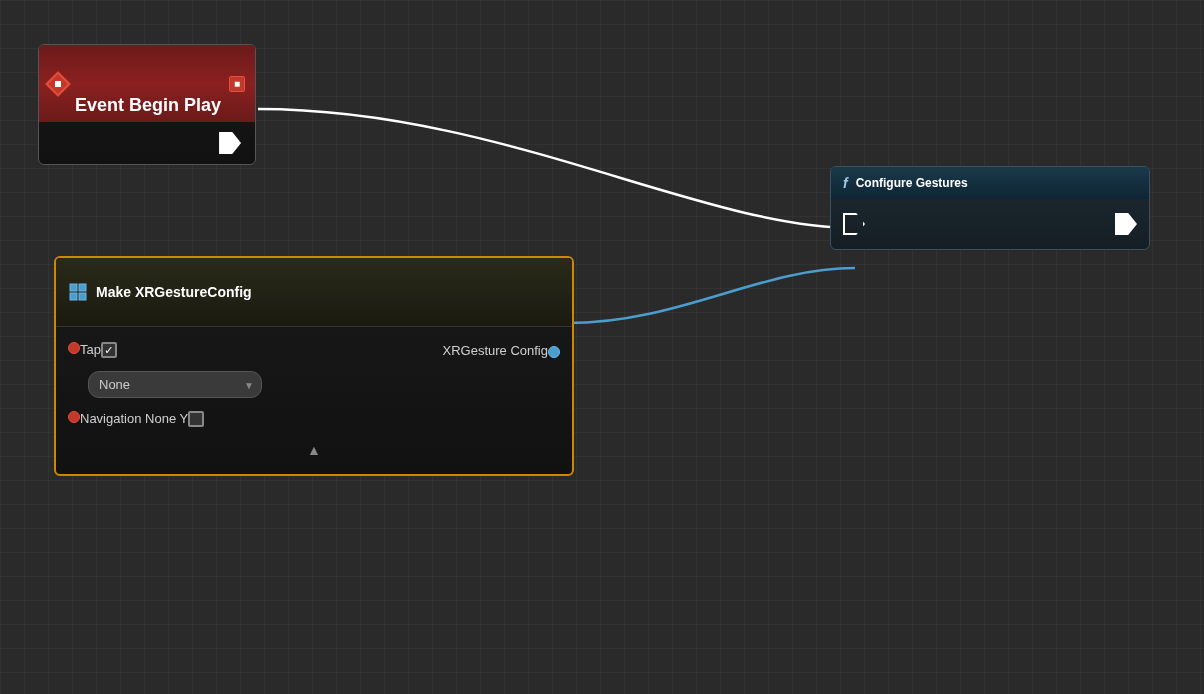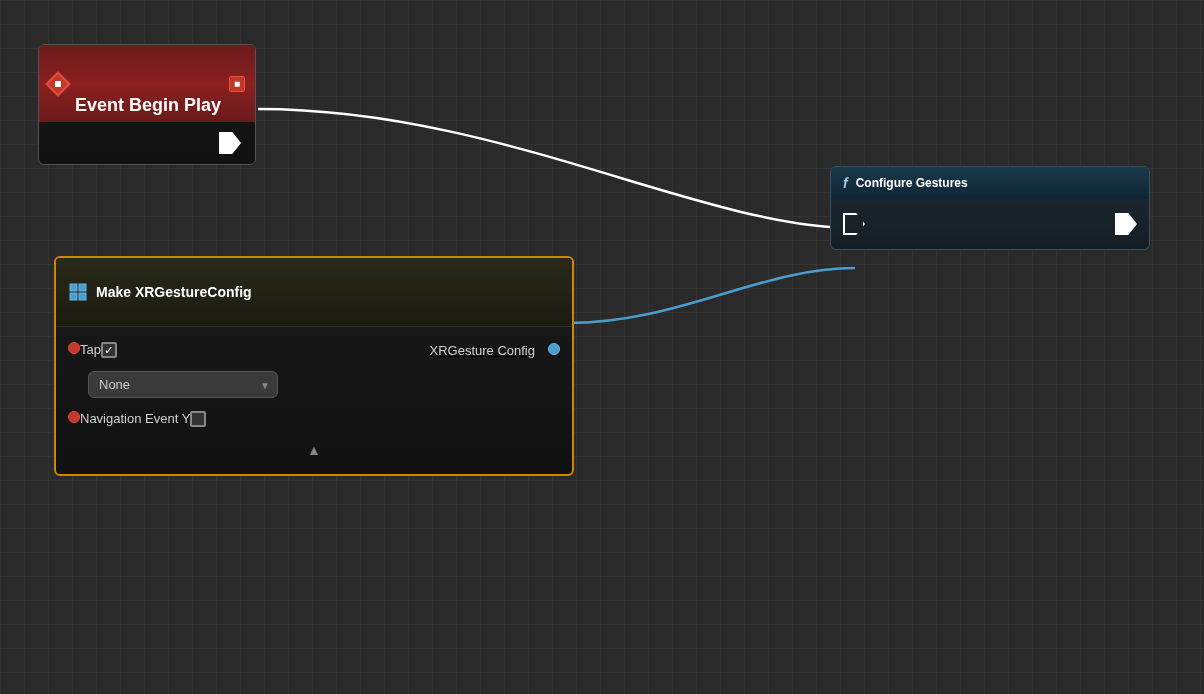--- a/index.html
+++ b/index.html
@@ -243,23 +243,22 @@
     }
 
     .make-pin-left {
       display: flex;
       align-items: flex-start;
       gap: 0;
     }
 
     .make-pin-right {
       display: flex;
-      align-items: flex-start;
-      gap: 13px;
-      text-decoration: underline;
+      align-items: flex-end;
+      gap: 0;
     }
 
     .checkbox-unchecked {
       width: 16px;
       height: 16px;
       border: 2px solid #888;
       background: #333;
       border-radius: 2px;
       flex-shrink: 0;
     }
@@ -281,22 +280,22 @@
     .dropdown-row {
       padding: 6px 12px 6px 32px;
     }
 
     .dropdown-select {
       background: #3a3a3a;
       border: 1px solid #555;
       color: #ccc;
       padding: 5px 10px;
       font-size: 13px;
-      border-radius: 6px;
-      width: 190px;
+      border-radius: 11px;
+      width: 174px;
       appearance: none;
       -webkit-appearance: none;
       cursor: pointer;
       position: relative;
     }
 
     .dropdown-wrapper {
       position: relative;
       display: inline-block;
     }
@@ -413,21 +412,21 @@
         <select class="dropdown-select">
           <option>None</option>
         </select>
       </div>
     </div>
 
 
     <div class="make-pin-row">
       <div class="make-pin-left">
         <div class="data-pin-red"></div>
-        <span class="pin-label">Navigation Event Y</span>
+        <span class="pin-label">Navigation None Y</span>
         <div class="checkbox-unchecked"></div>
       </div>
     </div>
 
 
     <div class="node-footer">
       <span class="collapse-arrow">▲</span>
     </div>
 
   </div>

